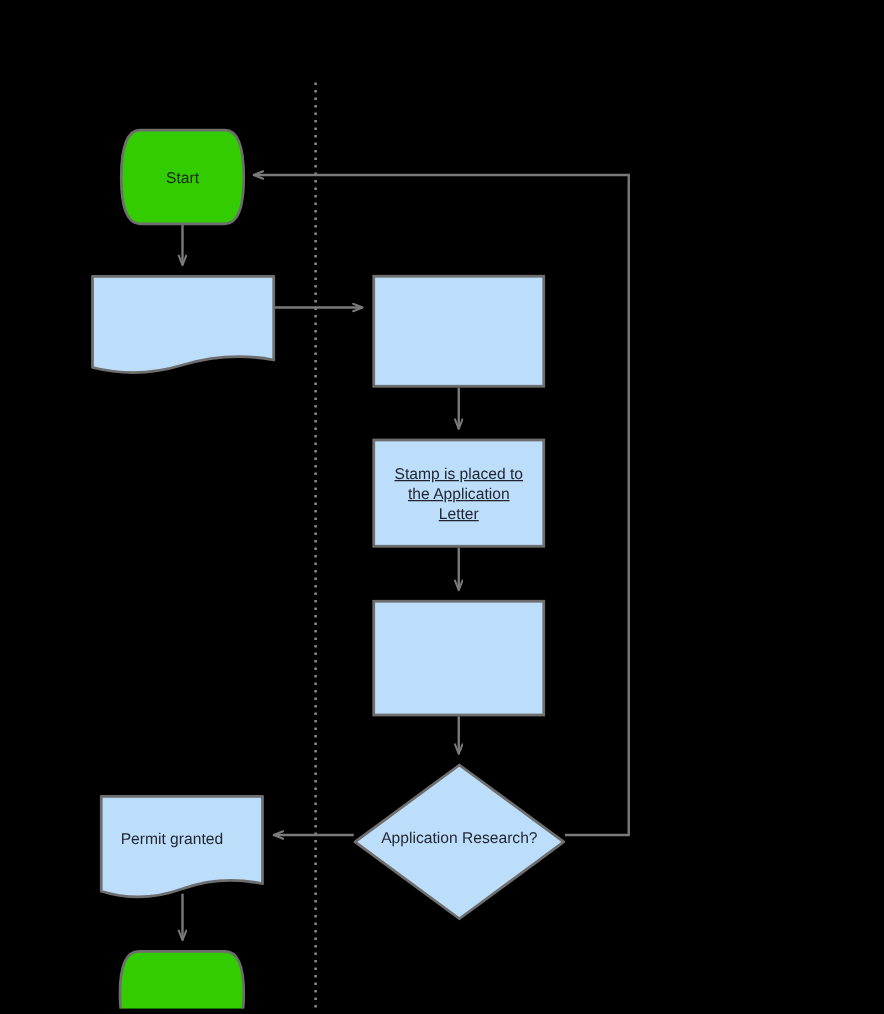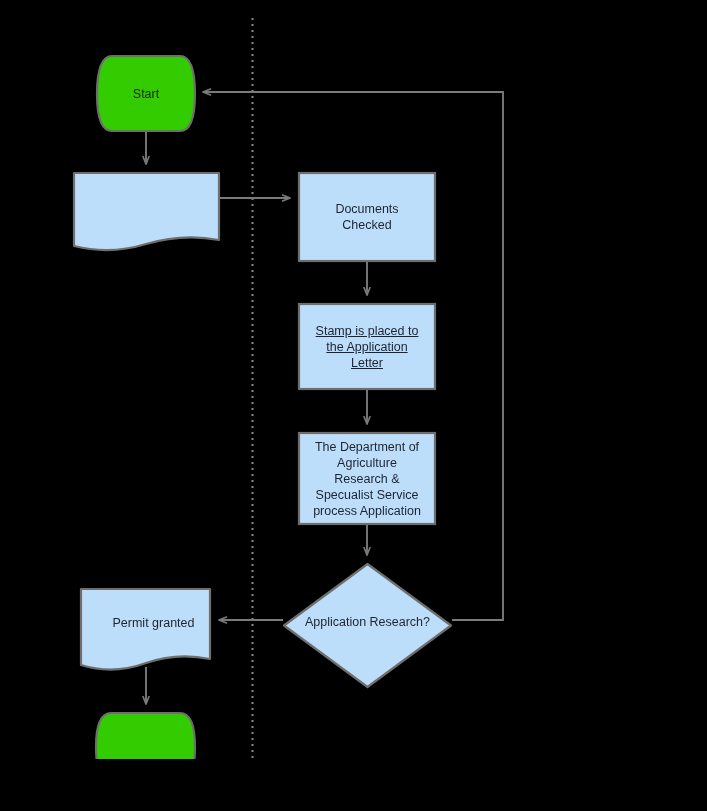--- a/index.html
+++ b/index.html
@@ -7,20 +7,21 @@
     padding: 0;
     background: #000000;
   }
   #canvas {
     position: relative;
     width: 707px;
     height: 759px;
     background: #000000;
     overflow: hidden;
     font-family: "Liberation Sans", sans-serif;
+    margin-top: 48px;
   }
   .svg-layer {
     position: absolute;
     top: 0;
     left: 0;
     width: 707px;
     height: 811px;
   }
   .node-label {
     position: absolute;
@@ -83,31 +84,24 @@
     <path d="M367.5,564 L451,625.5 L367.5,687 L284,625.5 Z" fill="#BDDEFA" stroke="#6E6E6E" stroke-width="2.2" stroke-linejoin="round"></path>
 
     <path d="M81,589 L210,589 L210,659 Q177,652 146,663 Q113,675 81,665 Z" fill="#BDDEFA" stroke="#6E6E6E" stroke-width="2.2" stroke-linejoin="round"></path>
 
     <path d="M111,713 Q96,713 96,747 Q96,782 111,782 L180,782 Q195,782 195,747 Q195,713 180,713 Z" fill="#33CC00" stroke="#6E6E6E" stroke-width="2.2" stroke-linejoin="round"></path>
   </svg>
 
   <div class="node-label terminal-label" style="left:97px; top:55px; width:98px; height:77px;">Start</div>
 
 
-  <div class="node-label" style="left:298px; top:173px; width:138px; height:88px;">Documents
-Checked</div>
 
   <div class="node-label" style="left:298px; top:304px; width:138px; height:85px;text-decoration:underline;">Stamp is placed to
 the Application
 Letter</div>
 
-  <div class="node-label" style="left:298px; top:433px; width:138px; height:91px;">The Department of
-Agriculture
-Research &amp;
-Specualist Service
-process Application</div>
 
   <div class="node-label" style="left:283px; top:606px; width:169px; height:32px;">Application Research?</div>
 
-  <div class="node-label" style="left:88px; top:595px; width:131px; height:56px;">Permit granted</div>
+  <div class="node-label" style="left:72px; top:595px; width:131px; height:56px;">Permit granted</div>
 
 
 </div>
 
 </body></html>

